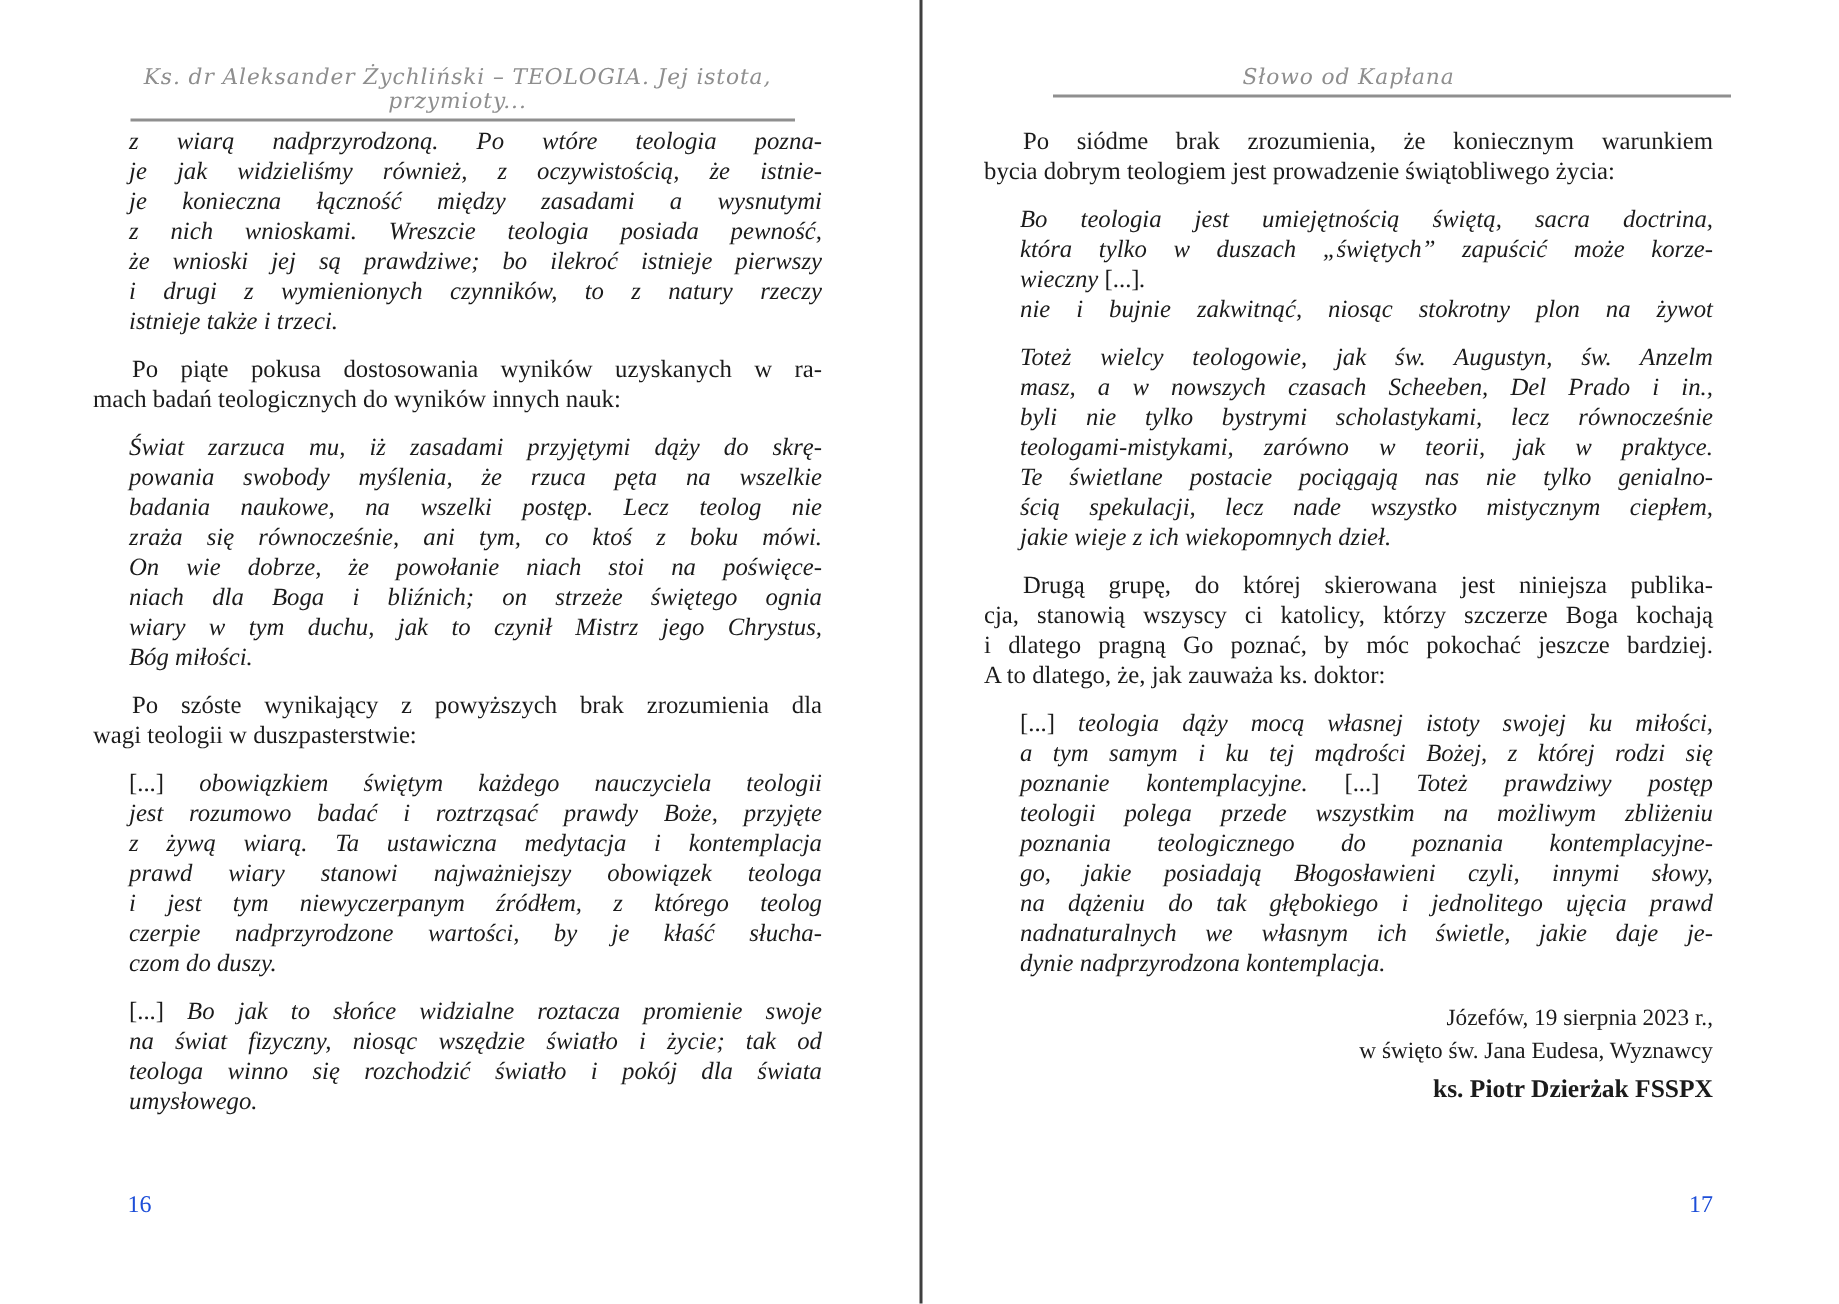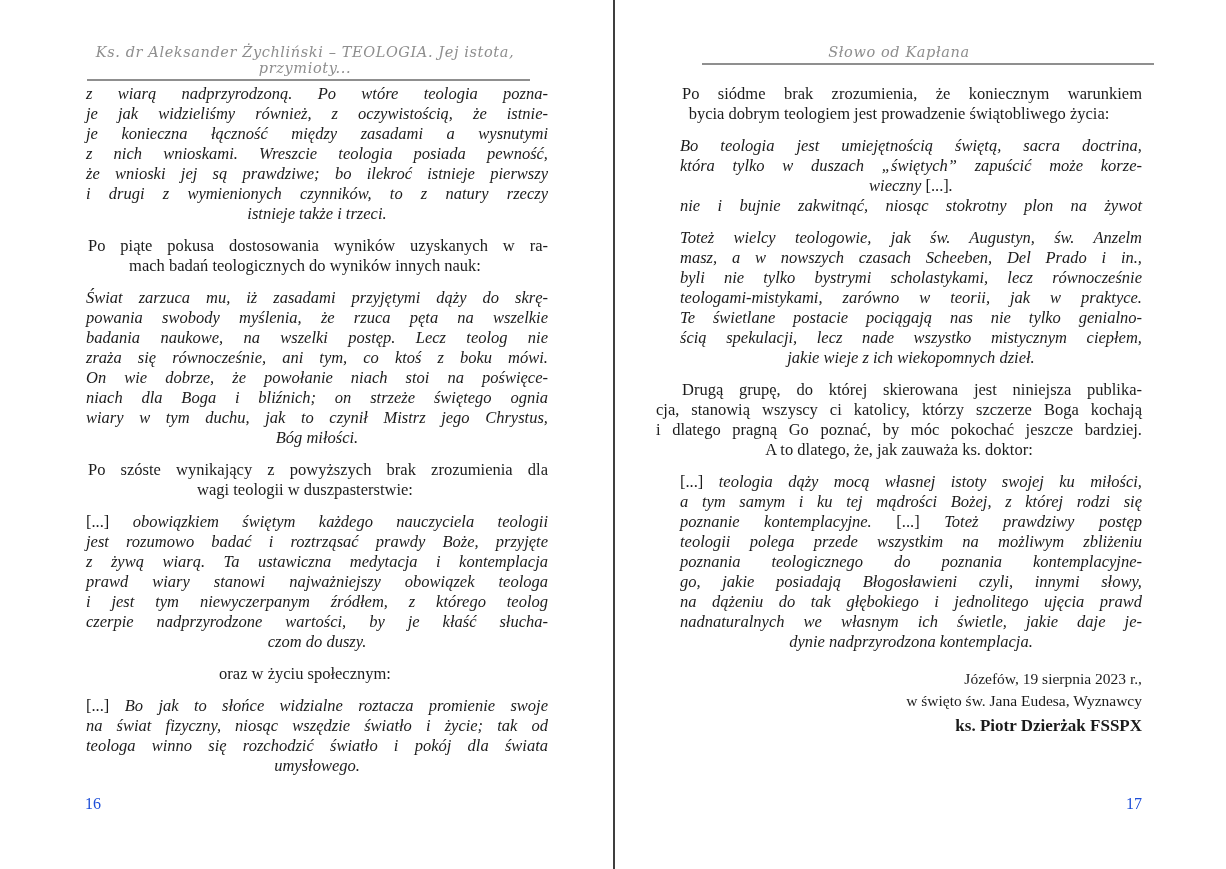--- a/index.html
+++ b/index.html
@@ -26,21 +26,21 @@
     color:#8e8e8e;
   }
   .header-rule{height:2px;background:#8f8f8f;margin-top:3px;}
   .col.left .header-rule{margin-left:25px;width:443px;}
   .col.right .header-rule{margin-left:46px;width:452px;}
   .content{position:absolute;top:84px;width:486px;}
   .block{margin-bottom:12px;}
   .block.quote{margin-left:24px;width:462px;font-style:italic;}
   .block.quote .rm{font-style:normal;}
   .block.para,.block.plain{width:486px;}
-  .line{font-size:16.5px;line-height:20px;text-align:center;}
+  .line{font-size:16.5px;line-height:20px;text-align:left;}
   .line.just{text-align:justify;text-align-last:justify;}
   .line.indent{text-indent:26px;}
   .signature{margin-top:16px;text-align:right;}
   .signature .sig-line{font-size:15.5px;line-height:22px;}
   .signature .sig-author{font-size:17px;font-weight:bold;line-height:24px;margin-top:2px;}
   .pagenum{position:absolute;top:795px;font-size:16px;color:#1d4ed8;}
   .pagenum.pn-left{left:23px;}
   .pagenum.pn-right{right:0px;text-align:right;}
 </style>
 </head>
@@ -82,23 +82,20 @@
           <div class="line">wagi teologii w duszpasterstwie:</div>
         </div>
         <div class="block quote">
           <div class="line just"><span class="rm">[...]</span> obowiązkiem świętym każdego nauczyciela teologii</div>
           <div class="line just">jest rozumowo badać i roztrząsać prawdy Boże, przyjęte</div>
           <div class="line just">z żywą wiarą. Ta ustawiczna medytacja i kontemplacja</div>
           <div class="line just">prawd wiary stanowi najważniejszy obowiązek teologa</div>
           <div class="line just">i jest tym niewyczerpanym źródłem, z którego teolog</div>
           <div class="line just">czerpie nadprzyrodzone wartości, by je kłaść słucha-</div>
           <div class="line">czom do duszy.</div>
-        </div>
-        <div class="block plain">
-          <div class="line">oraz w życiu społecznym:</div>
         </div>
         <div class="block quote">
           <div class="line just"><span class="rm">[...]</span> Bo jak to słońce widzialne roztacza promienie swoje</div>
           <div class="line just">na świat fizyczny, niosąc wszędzie światło i życie; tak od</div>
           <div class="line just">teologa winno się rozchodzić światło i pokój dla świata</div>
           <div class="line">umysłowego.</div>
         </div>
       </div>
     <div class="pagenum pn-left">16</div>
   </div>

